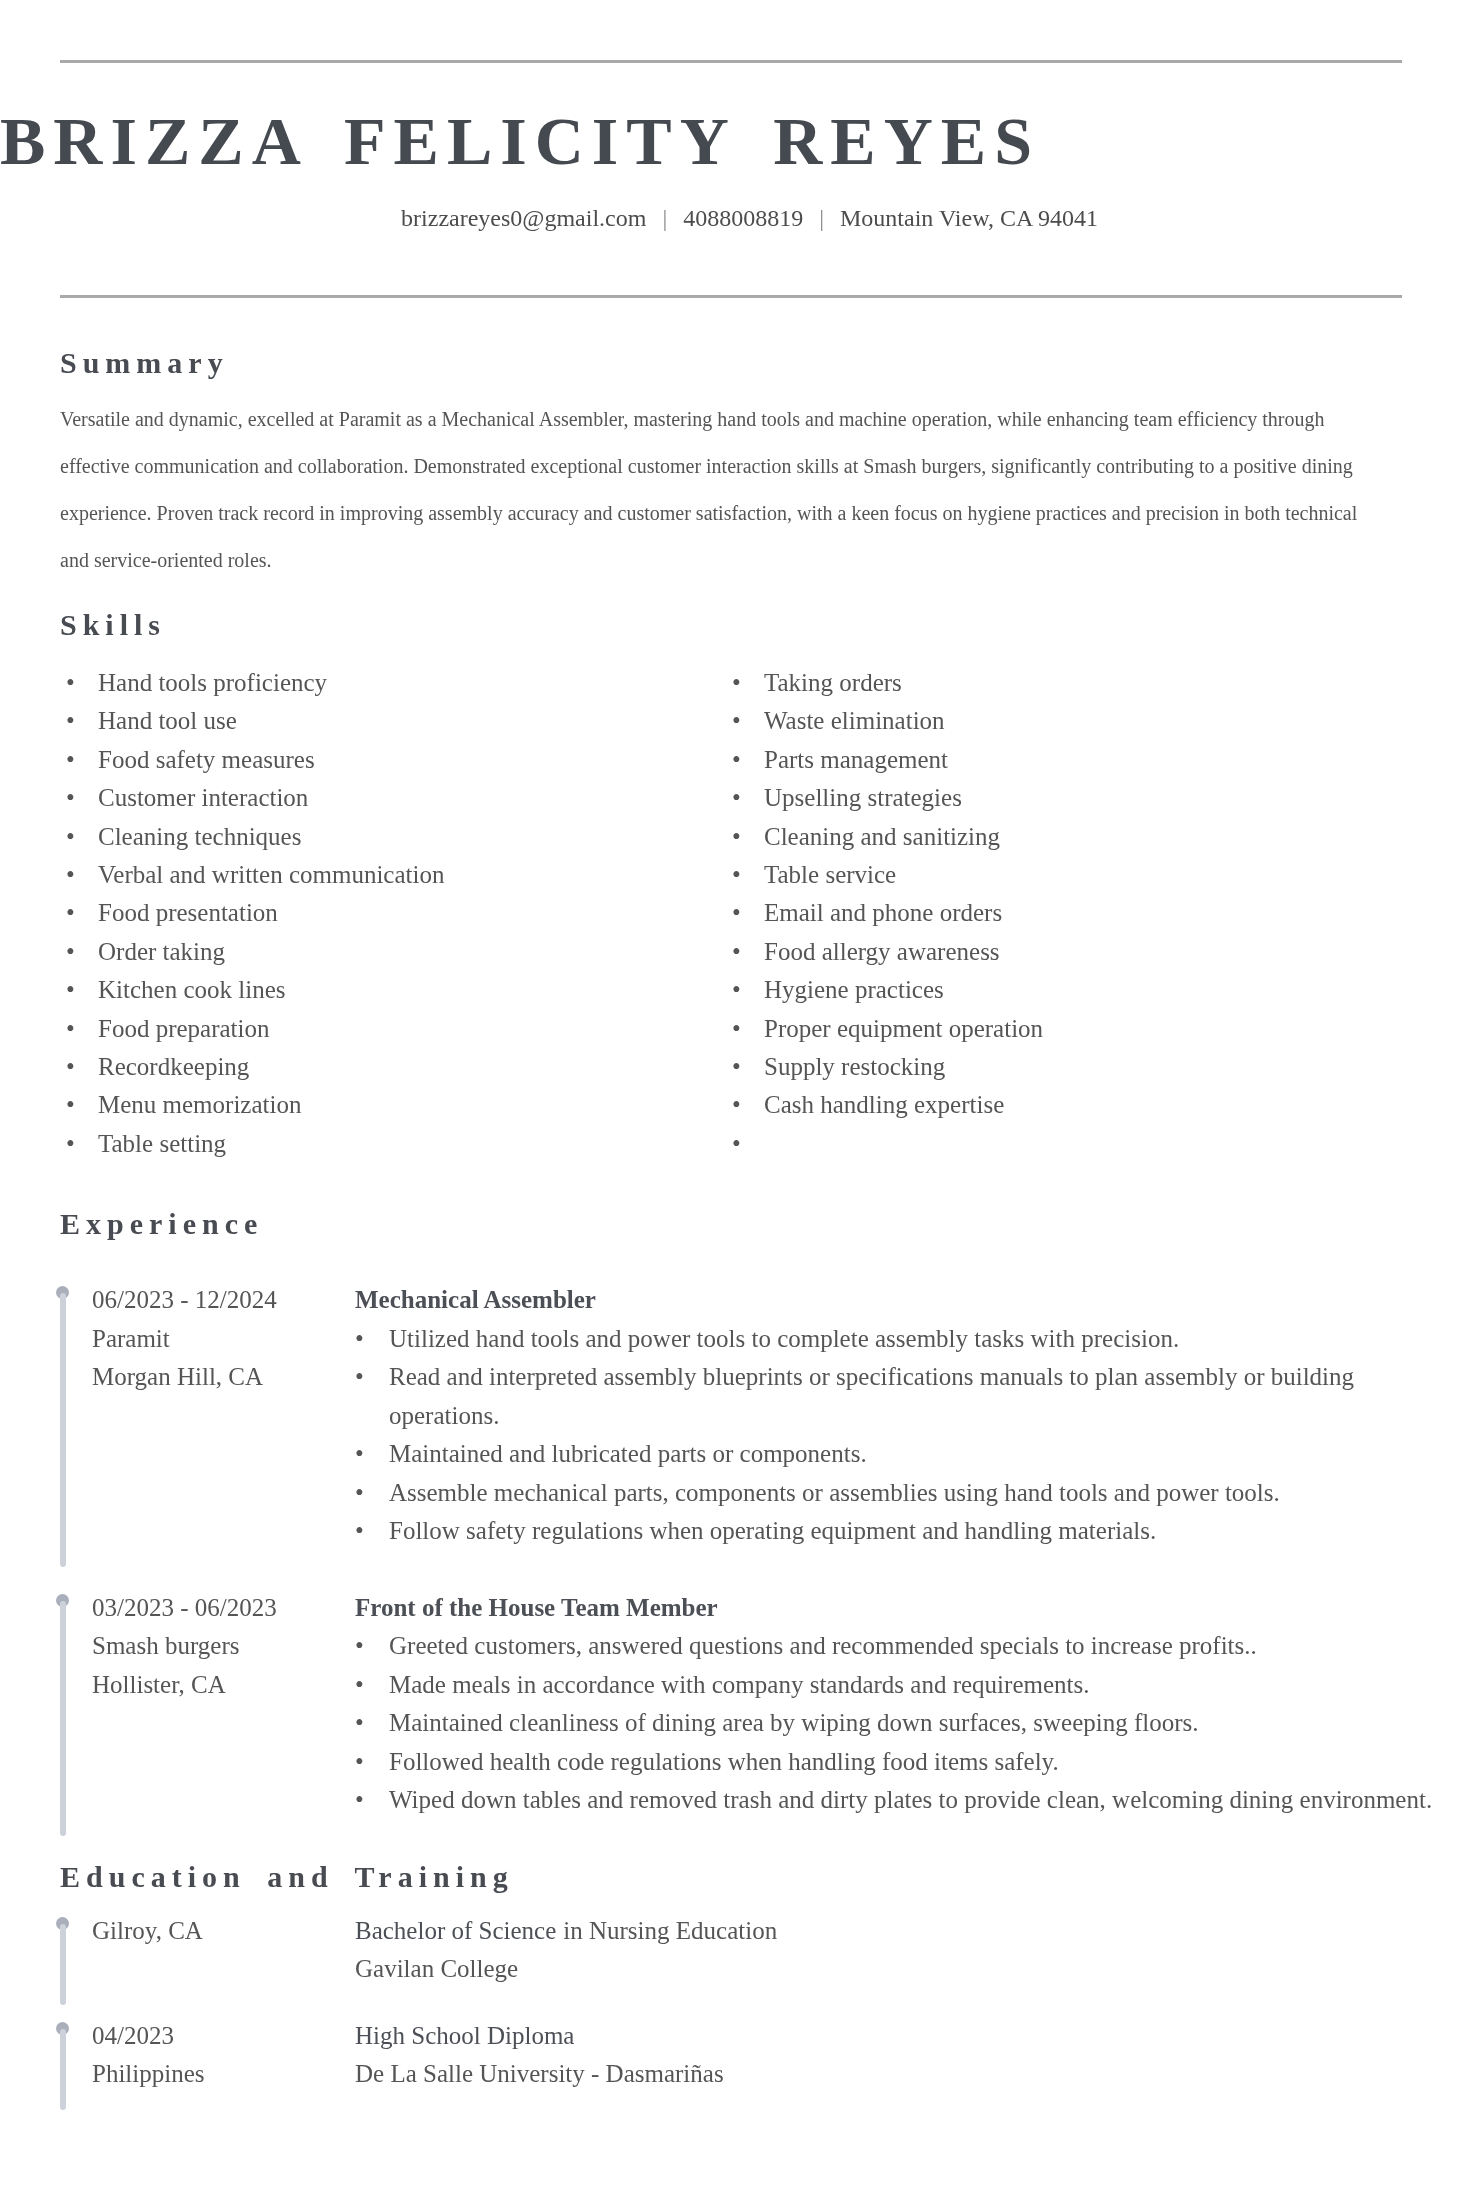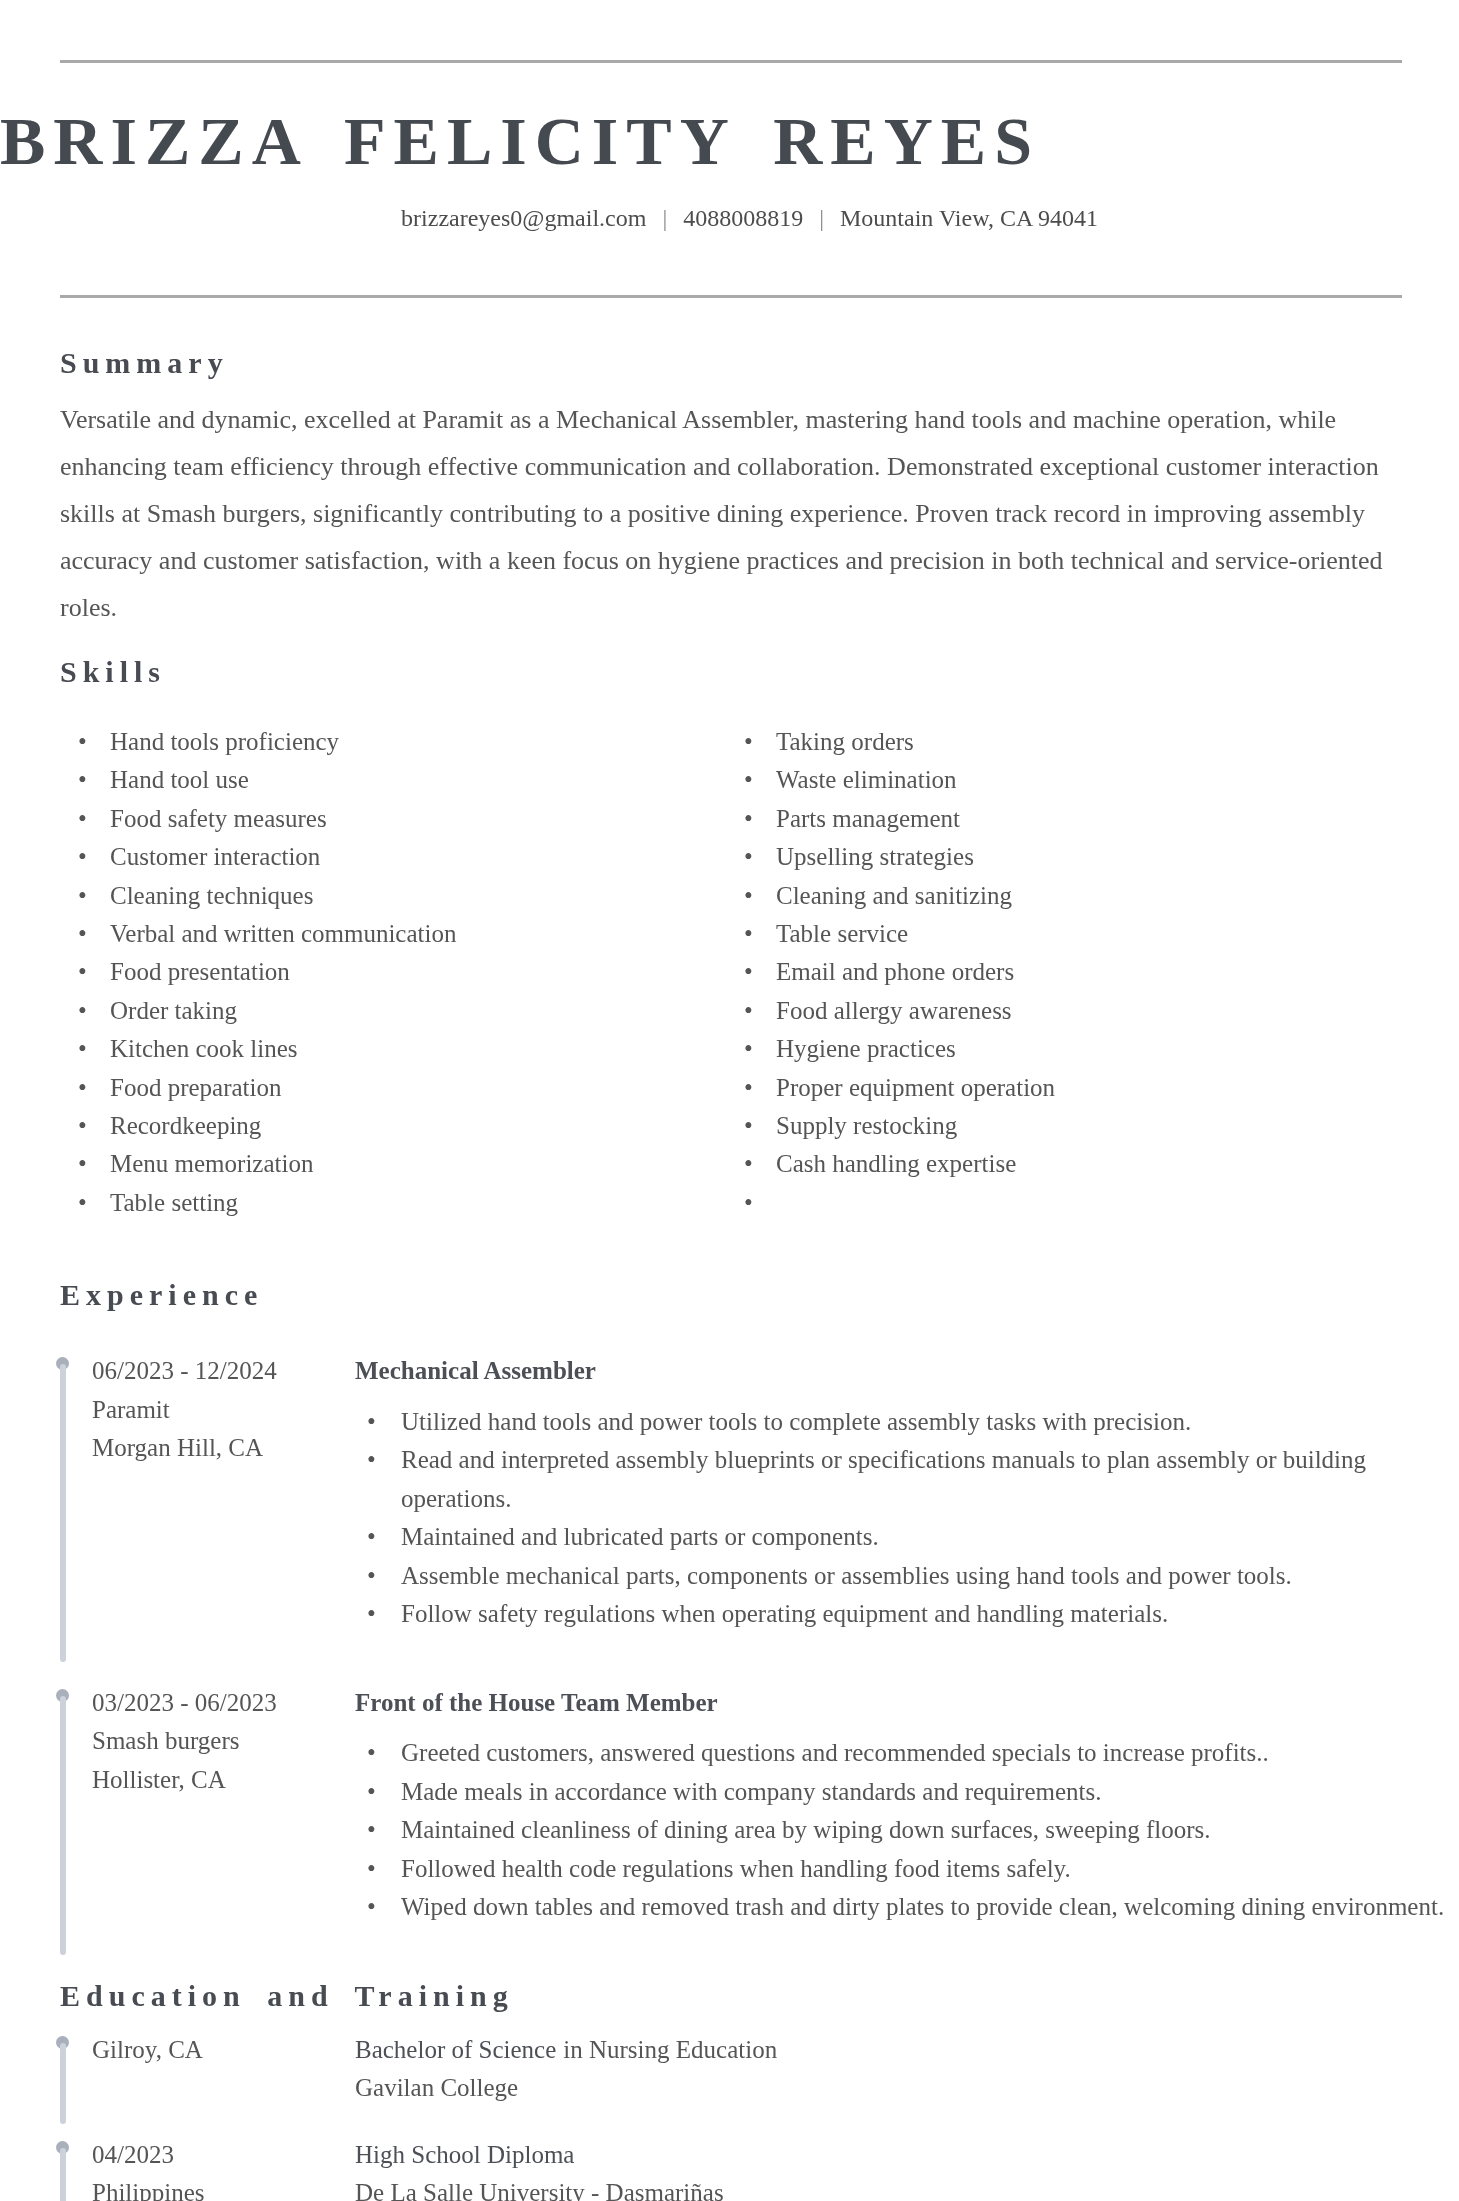--- a/index.html
+++ b/index.html
@@ -38,30 +38,30 @@
   h2.sec-title{
     margin:0;
     font-size:30px;font-weight:bold;
     color:#484c52;
     letter-spacing:6px;word-spacing:8px;
     line-height:38px;
   }
   .sec-summary h2{margin-top:46px;}
   .summary-text{
     margin:14px 0 0 0;
-    font-size:26px;line-height:47px;color:#555555;
+    font-size:20px;line-height:47px;color:#555555;
     text-align:left;
   }
   
   .sec-skills h2{margin-top:22px;}
   .skills-grid{
     margin-top:20px;
     display:grid;grid-template-columns:666px 1fr;
   }
-  ul.blist{list-style:none;margin:12px;padding:0;}
+  ul.blist{list-style:none;margin:0;padding:0;}
   ul.blist li{
     position:relative;
     padding-left:38px;
     font-size:25px;line-height:38.4px;color:#555555;
   }
   ul.blist li::before{
     content:"\2022";
     position:absolute;left:6px;top:0;
     color:#555555;
   }

